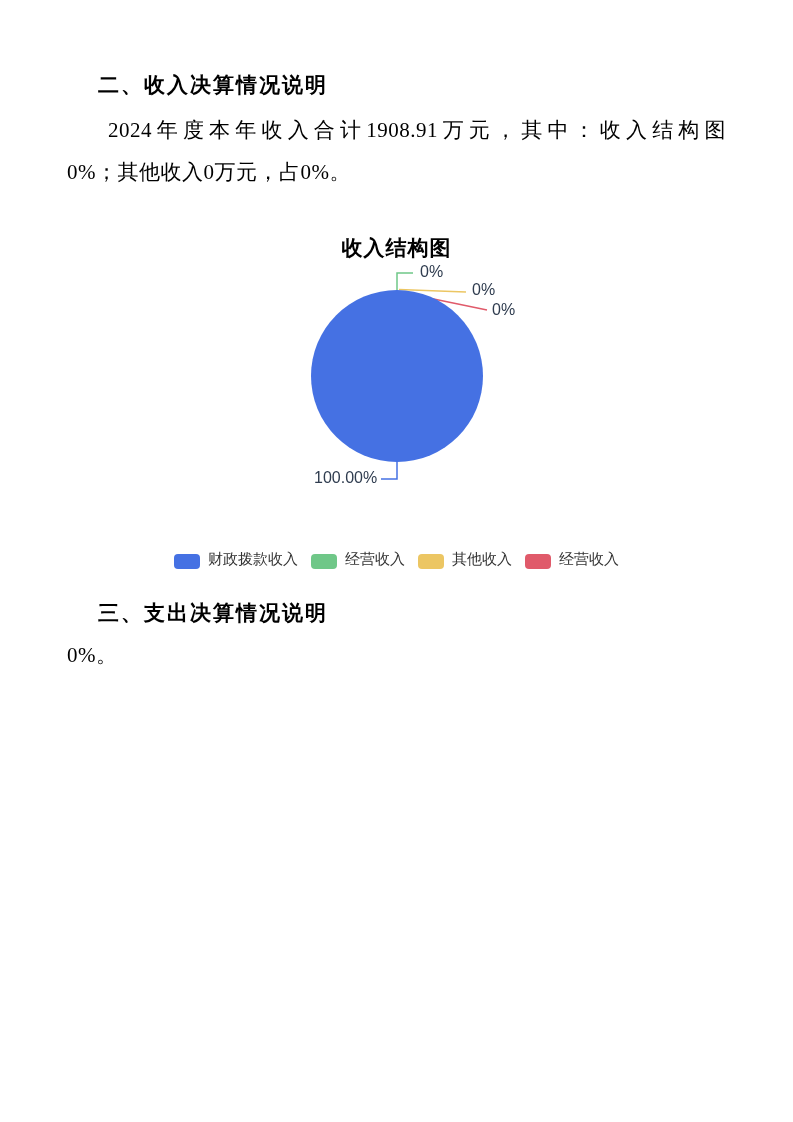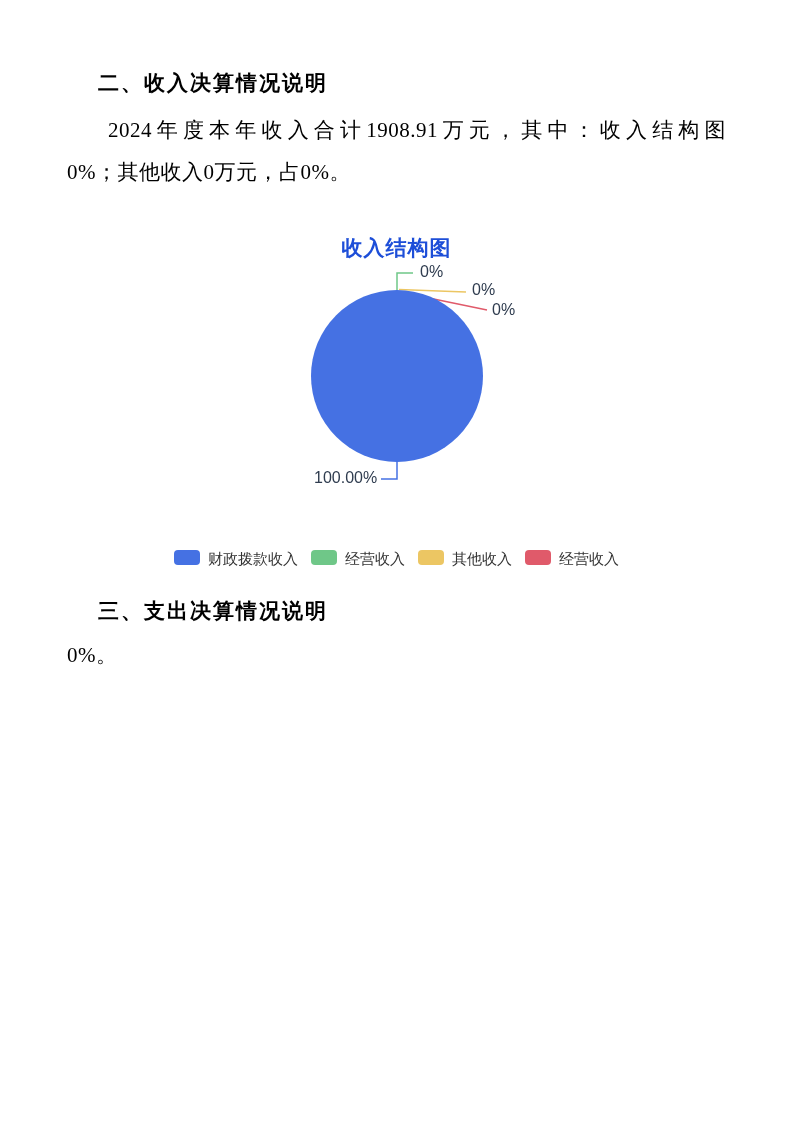--- a/index.html
+++ b/index.html
@@ -3,56 +3,56 @@
 <meta charset="utf-8">
 <style>
   html,body{margin:0;padding:0;}
   body{
     width:793px;height:1122px;background:#ffffff;position:relative;overflow:hidden;
     font-family:"Liberation Serif","DejaVu Serif",serif;color:#000;
   }
   .sec-heading{
     position:absolute;left:98px;margin:0;
     font-weight:bold;font-size:21px;line-height:28px;letter-spacing:2px;
-    font-family:Liberation Mono, monospace;
+    font-family:Liberation Serif, serif;
   }
   #heading-income{top:71px;}
   #heading-expense{top:599px;}
   .para{
     position:absolute;left:67px;width:659px;
     font-size:21px;line-height:41.5px;letter-spacing:0.5px;
   }
   #para-income{top:110px;}
   #para-expense{top:635px;}
   .para .line{text-align:justify;text-align-last:justify;text-justify:inter-character;}
   .para .line.first{text-indent:41px;}
   .para .line.last{text-align:left;text-align-last:left;}
 
   .chart{
     position:absolute;left:0;top:232px;width:793px;height:353px;
     font-family:"Liberation Sans","DejaVu Sans",sans-serif;
   }
   .chart-title{
     position:absolute;top:2px;left:0;width:100%;text-align:center;
-    font-weight:bold;font-size:21px;letter-spacing:1px;color:#1d4ed8;
+    font-weight:bold;font-size:21px;letter-spacing:1px;color:#000000;
   }
   .pie{position:absolute;left:311px;top:58px;width:172px;height:172px;border-radius:50%;}
   .lines{position:absolute;left:0;top:0;}
   .lines polyline{fill:none;stroke-width:1.5px;}
   .callout{position:absolute;font-size:16px;color:#2f3c4f;white-space:nowrap;}
   #callout-business{left:420px;top:31px;}
   #callout-other{left:472px;top:49px;}
   #callout-operating{left:492px;top:69px;}
   #callout-financial{left:314px;top:237px;width:60px;text-align:left;}
 
   .legend{
     position:absolute;left:0;top:318px;width:100%;
     display:flex;justify-content:center;align-items:center;gap:13px;
   }
-  .legend-item{display:flex;align-items:flex-start;gap:8px;}
+  .legend-item{display:flex;align-items:flex-end;gap:8px;}
   .swatch{width:26px;height:15px;border-radius:4px;}
   .legend-label{font-size:15px;color:#333333;}
 </style>
 </head>
 <body>
 
 <div>
 
   <h2 class="sec-heading" id="heading-income">二、收入决算情况说明</h2>
 

